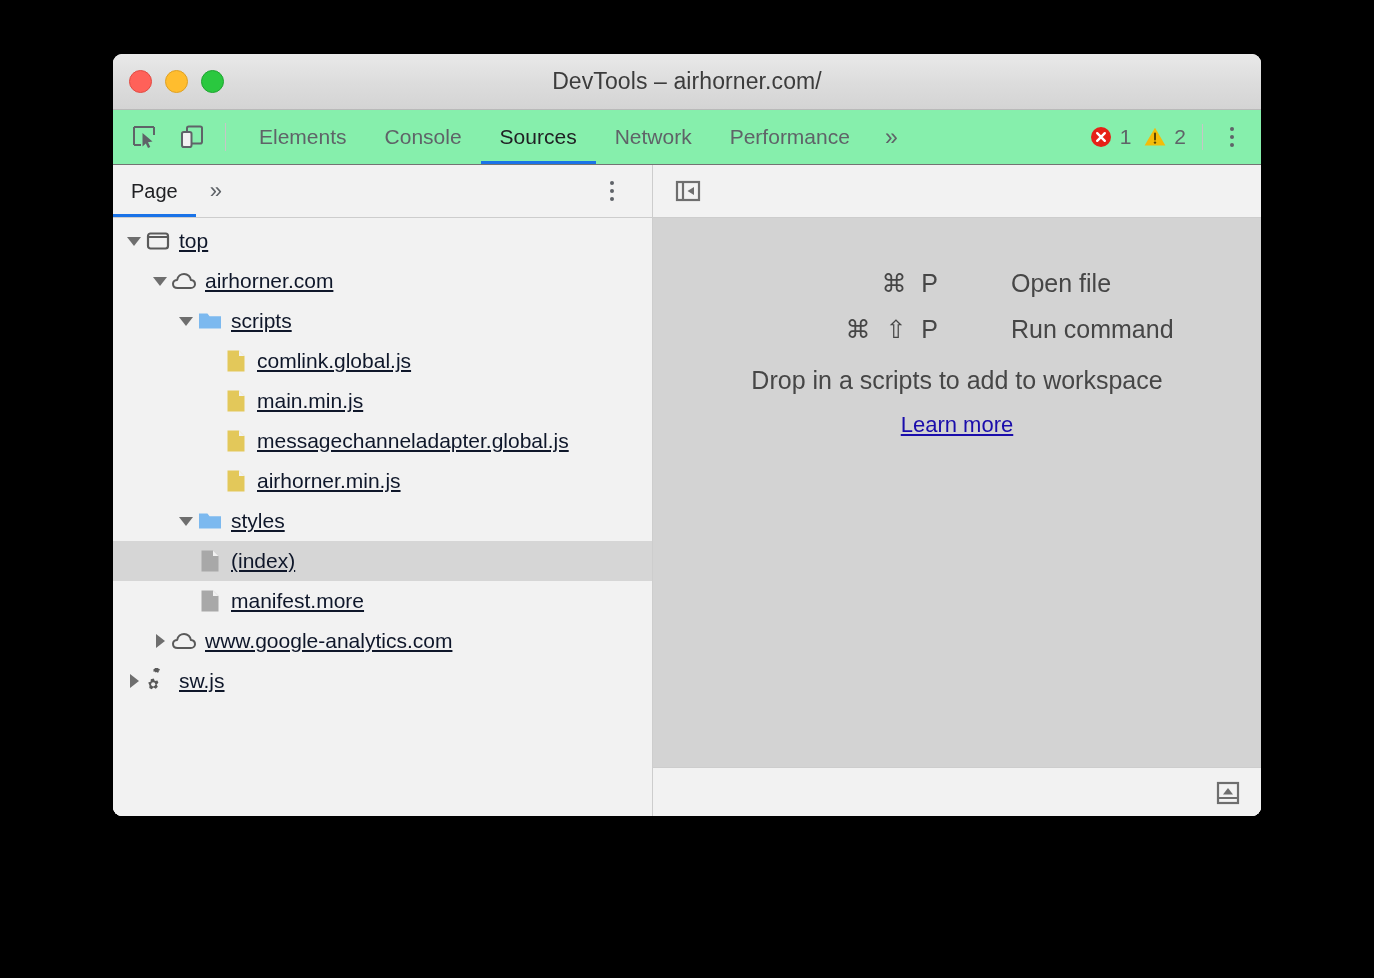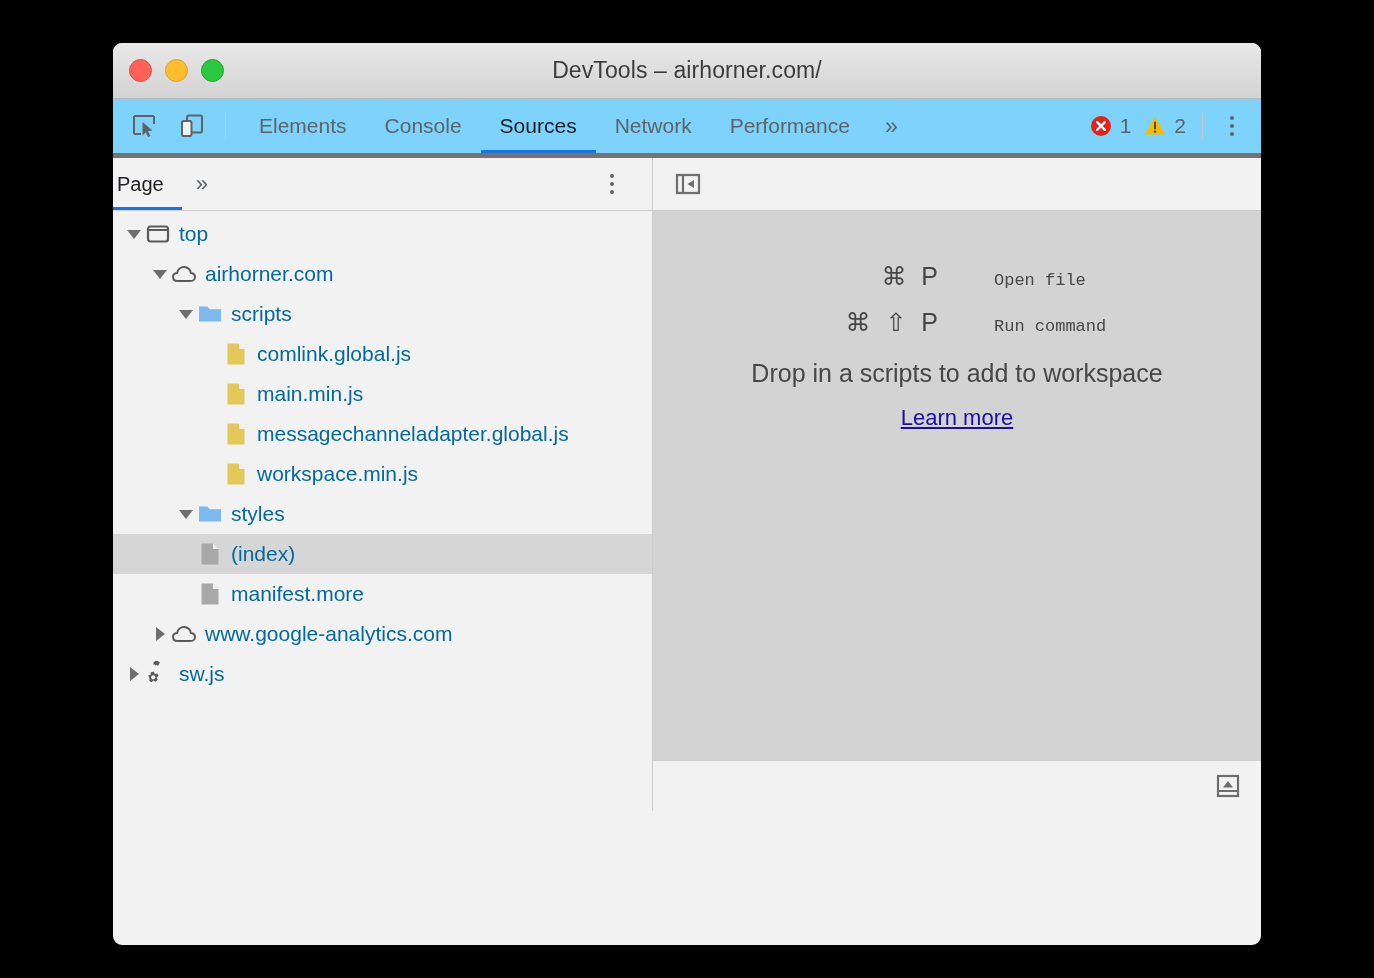--- a/index.html
+++ b/index.html
@@ -8,23 +8,23 @@
     background: #000000;
     width: 1374px;
     height: 978px;
     overflow: hidden;
     font-family: "Liberation Sans", sans-serif;
   }
 
   #window {
     position: absolute;
     left: 113px;
-    top: 43px;
+    top: 54px;
     width: 1148px;
-    height: 902px;
+    height: 762px;
     border-radius: 9px;
     overflow: hidden;
     background: #f2f2f2;
     box-shadow: 0 6px 24px rgba(0,0,0,0.5);
   }
 
   
   #titlebar {
     position: relative;
     height: 55px;
@@ -56,22 +56,22 @@
   #window-title {
     font-size: 23px;
     color: #3c3c3c;
     letter-spacing: 0.1px;
     user-select: none;
   }
 
   
   #tabbar {
     height: 54px;
-    background: #7dd3fc;
-    border-bottom: 5px solid #737373;
+    background: #86efac;
+    border-bottom: 1px solid #737373;
     display: flex;
     align-items: stretch;
     position: relative;
   }
   .tb-icons {
     display: flex;
     align-items: center;
     padding-left: 14px;
     gap: 14px;
   }
@@ -178,21 +178,21 @@
   }
   .ntab {
     padding: 0 18px;
     display: flex; align-items: center;
     font-size: 20px;
     color: #5f6368;
     cursor: pointer;
     position: relative;
     white-space: nowrap;
   }
-  .ntab:first-child { padding-left: 4px; }
+  .ntab:first-child { padding-left: 18px; }
   .ntab.active { color: #202124; }
   .ntab.active::after {
     content: "";
     position: absolute;
     left: 0; right: 0; bottom: 0;
     height: 3px;
     background: #1a73e8;
   }
   .ntab-more {
     display: flex; align-items: center;
@@ -253,21 +253,21 @@
   }
   .ico {
     width: 26px;
     height: 30px;
     flex: none;
     display: flex;
     align-items: center;
     justify-content: center;
     margin-right: 8px;
   }
-  .label { color: #0369a1; }
+  .label { color: #0f172a; text-decoration: underline; }
 
   
   #editor-pane {
     flex: 1;
     display: flex;
     flex-direction: column;
     background: #f2f2f2;
   }
   #editor-toolbar {
     height: 52px;
@@ -299,25 +299,24 @@
     width: 440px;
   }
   .sc-keys {
     width: 205px;
     text-align: right;
     font-size: 25px;
     color: #464646;
     letter-spacing: 4px;
   }
   .sc-desc {
-    margin-left: 52px;
-    font-size: 17px;
+    margin-left: 69px;
+    font-size: 25px;
     color: #464646;
     white-space: nowrap;
-    font-family: Liberation Mono, monospace;
   }
   .drop-hint {
     font-size: 25px;
     color: #464646;
     margin-top: 5px;
     margin-bottom: 17px;
   }
   .learn-more {
     font-size: 22px;
     color: #1a0dab;
@@ -501,21 +500,21 @@
           </div>
           <div class="row">
             <span style="display: inline-block; flex: 0 0 auto; width: 88px;"></span>
             <span class="twisty"></span>
             <span class="ico">
               <svg width="26" height="26" viewBox="0 0 26 26">
                 <path d="M4.5 2.5 H16 L21.5 8 V23.5 H4.5 Z" fill="#e3c85a"></path>
                 <path d="M16 2.5 V8 H21.5 Z" fill="#f2f2f2"></path>
               </svg>
             </span>
-            <span class="label">workspace.min.js</span>
+            <span class="label">airhorner.min.js</span>
           </div>
           <div class="row">
             <span style="display: inline-block; flex: 0 0 auto; width: 62px;"></span>
             <span class="twisty">
               <span class="tri-down"></span>
             </span>
             <span class="ico">
               <svg width="26" height="26" viewBox="0 0 26 26">
                 <path d="M2 5.5 H10.4 L12.6 8.2 H24 V20.5 H2 Z" fill="#7cb9ef"></path>
               </svg>

